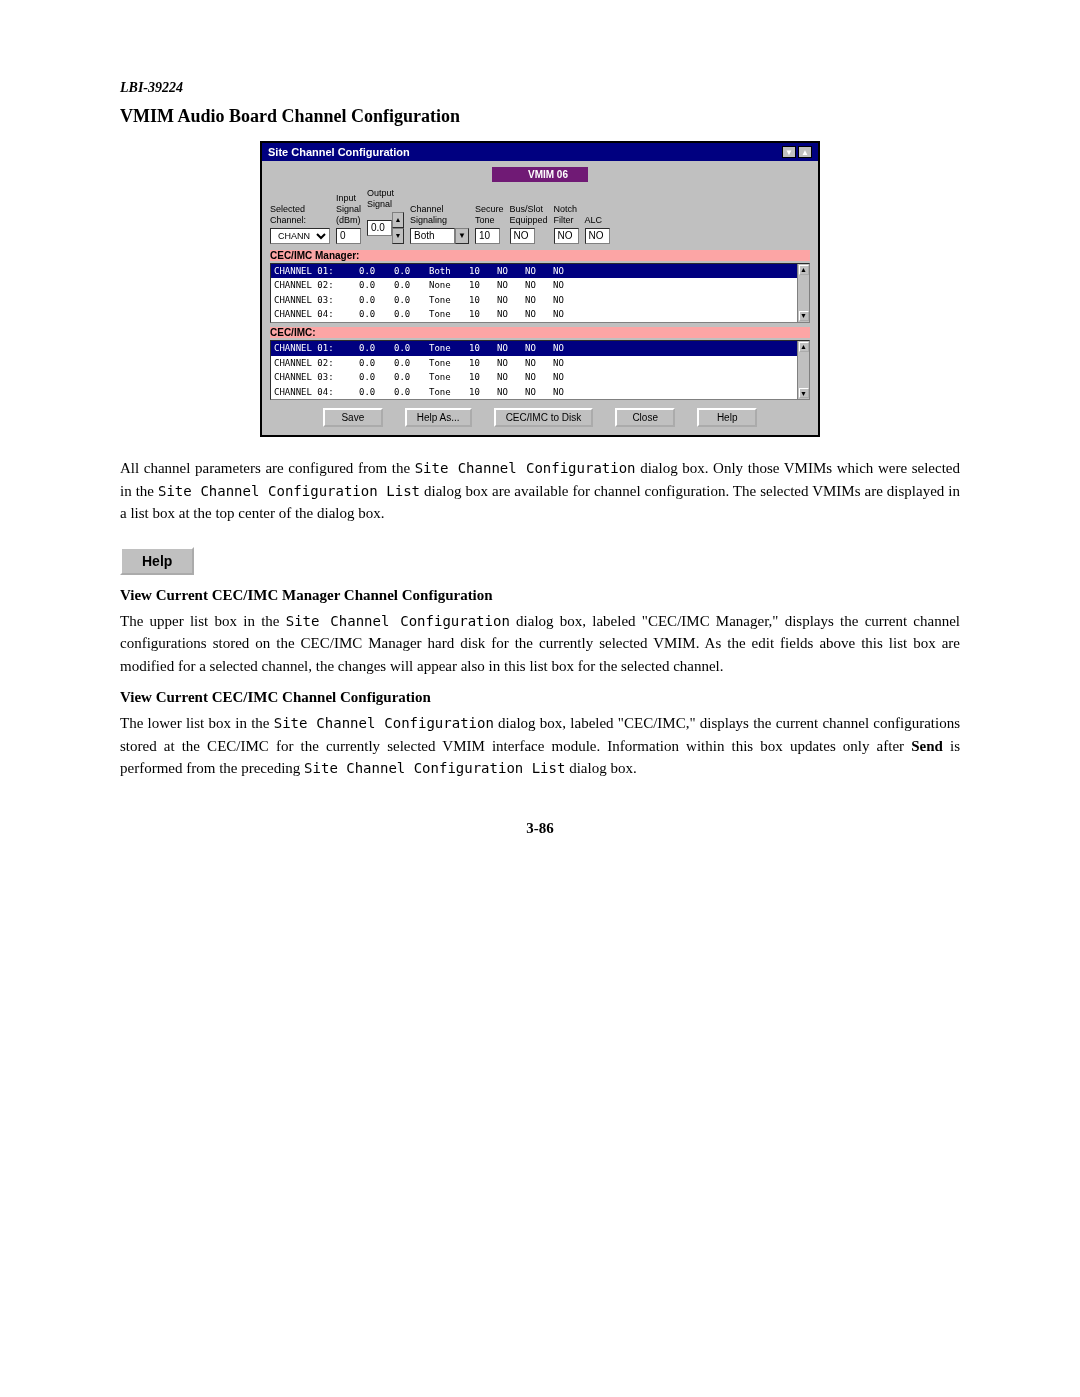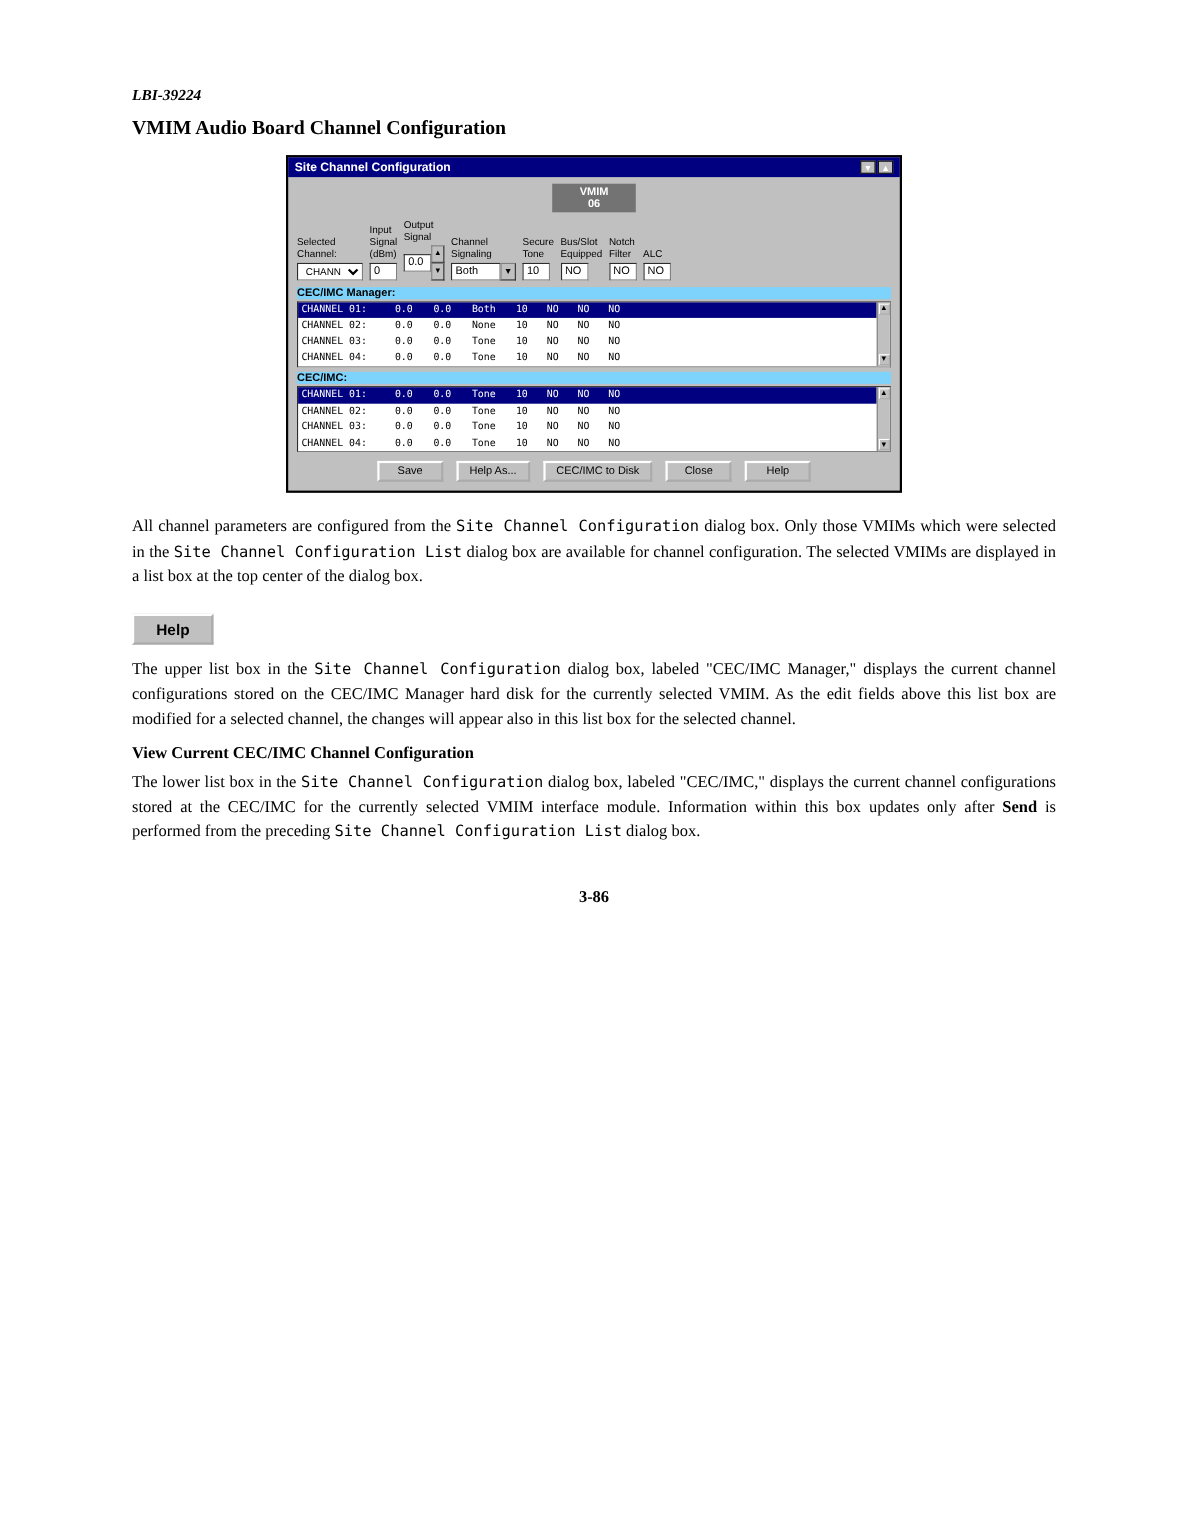--- a/index.html
+++ b/index.html
@@ -62,27 +62,27 @@
       align-items: center;
       justify-content: center;
       cursor: pointer;
     }
 
     .dialog-body {
       padding: 6px 8px;
     }
 
     .vmim-selector {
-      background: #737373;
+      background: #701a75;
       color: white;
-      text-align: center;
+      text-align: right;
       padding: 2px 20px;
       font-size: 10px;
       font-weight: bold;
-      width: 76px;
+      width: 96px;
       margin: 0 auto 6px auto;
     }
 
     .fields-row {
       display: flex;
       gap: 6px;
       align-items: flex-end;
       margin-bottom: 6px;
     }
 
@@ -142,21 +142,21 @@
       display: flex;
       align-items: center;
       justify-content: center;
       cursor: pointer;
     }
 
     .section-label {
       font-size: 10px;
       font-weight: bold;
       margin: 4px 0 2px 0;
-      background: #7dd3fc;
+      background: #fca5a5;
     }
 
     .channel-row {
       display: flex;
       gap: 0;
       padding: 1px 3px;
       font-size: 9px;
       font-family: monospace;
       line-height: 1.4;
     }
@@ -171,21 +171,21 @@
     .ch-in-sig { width: 35px; }
     .ch-out-sig { width: 35px; }
     .ch-signal { width: 40px; }
     .ch-secure { width: 28px; }
     .ch-bus { width: 28px; }
     .ch-notch { width: 28px; }
     .ch-alc { width: 28px; }
 
     .button-row {
       display: flex;
-      gap: 12px;
+      gap: 22px;
       justify-content: center;
       padding: 4px 0 2px 0;
     }
 
     .win-button {
       background: #c0c0c0;
       border: 2px outset #ffffff;
       padding: 2px 10px;
       font-size: 10px;
       font-family: Arial, sans-serif;
@@ -440,20 +440,21 @@
 
   <p class="body-text">
     <span>All channel parameters are configured from the </span><span class="monospace" style="font-family:monospace;font-size:14px;">Site Channel Configuration</span><span> dialog box.  Only those VMIMs which were selected in the </span><span class="monospace" style="font-family:monospace;font-size:14px;">Site Channel Configuration List</span><span> dialog box are available for channel configuration.  The selected VMIMs are displayed in a list box at the top center of the dialog box.</span>
   </p>
 
   <div>
     <button class="help-button-display">Help</button>
   </div>
 
 
+  <p class="subsection-title">View Current CEC/IMC Manager Channel Configuration</p>
   <p class="body-text">
     <span>The upper list box in the </span><span class="monospace" style="font-family:monospace;font-size:14px;">Site Channel Configuration</span><span> dialog box, labeled "CEC/IMC Manager," displays the current channel configurations stored on the CEC/IMC Manager hard disk for the currently selected VMIM.  As the edit fields above this list box are modified for a selected channel, the changes will appear also in this list box for the selected channel.</span>
   </p>
 
   <p class="subsection-title">View Current CEC/IMC Channel Configuration</p>
   <p class="body-text">
     <span>The lower list box in the </span><span class="monospace" style="font-family:monospace;font-size:14px;">Site Channel Configuration</span><span> dialog box, labeled "CEC/IMC," displays the current channel configurations stored at the CEC/IMC for the currently selected VMIM interface module.  Information within this box updates only after </span><strong>Send</strong><span> is performed from the preceding </span><span class="monospace" style="font-family:monospace;font-size:14px;">Site Channel Configuration List</span><span> dialog box.</span>
   </p>
 
   <p class="page-number">3-86</p>

